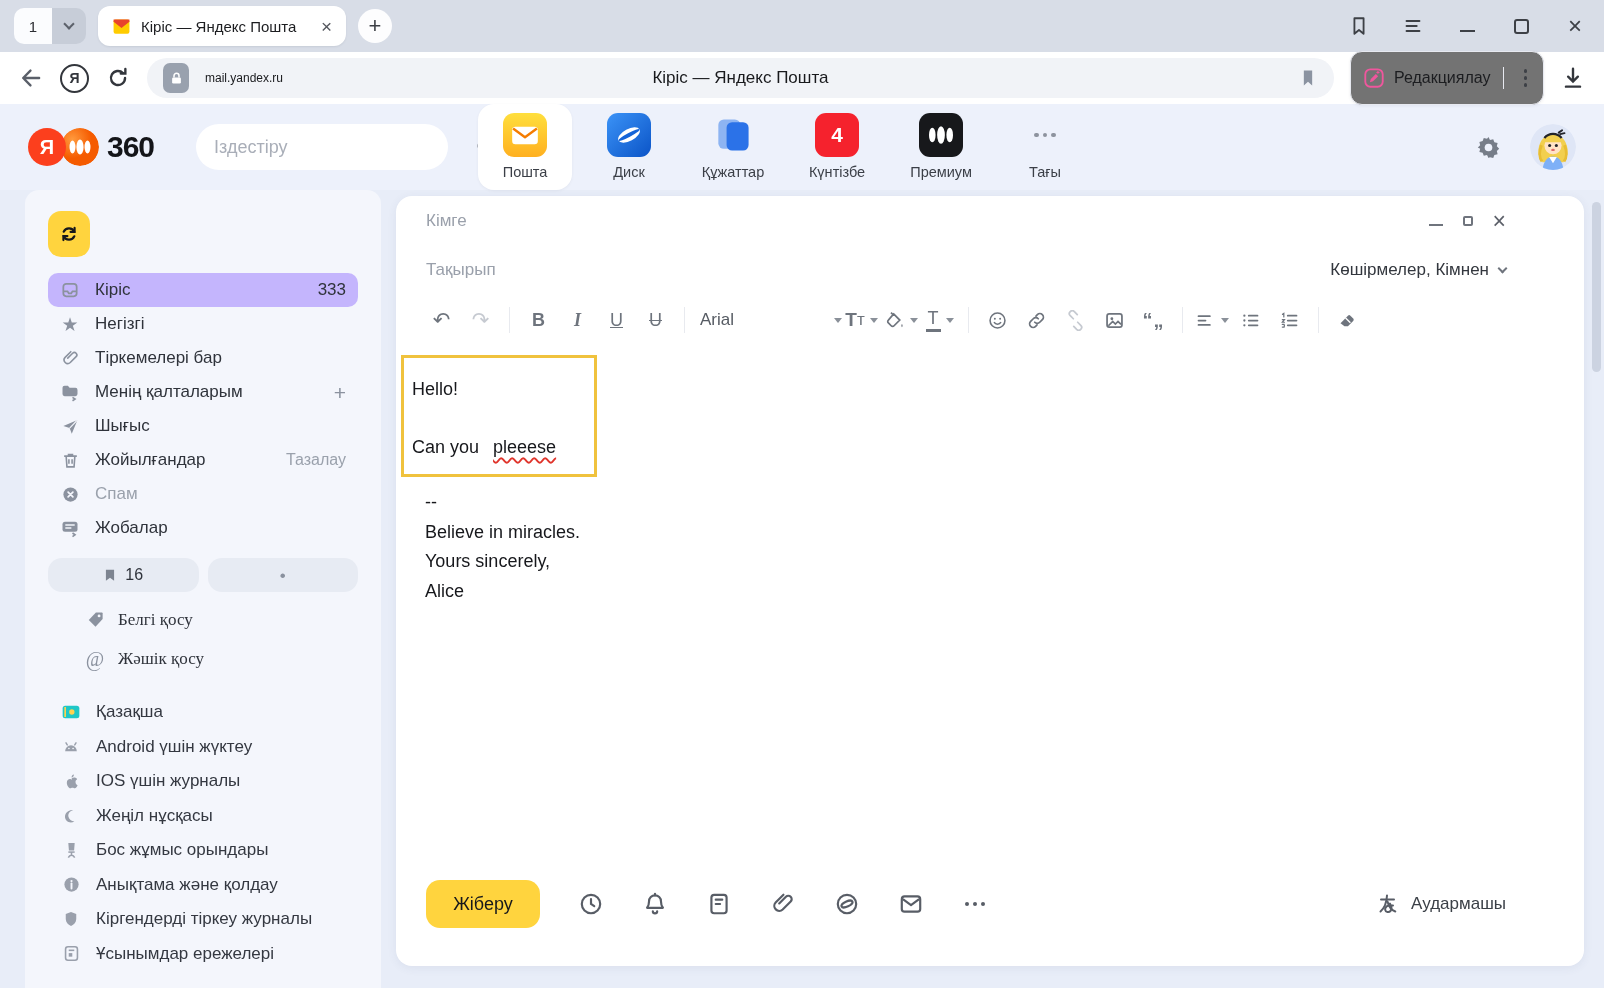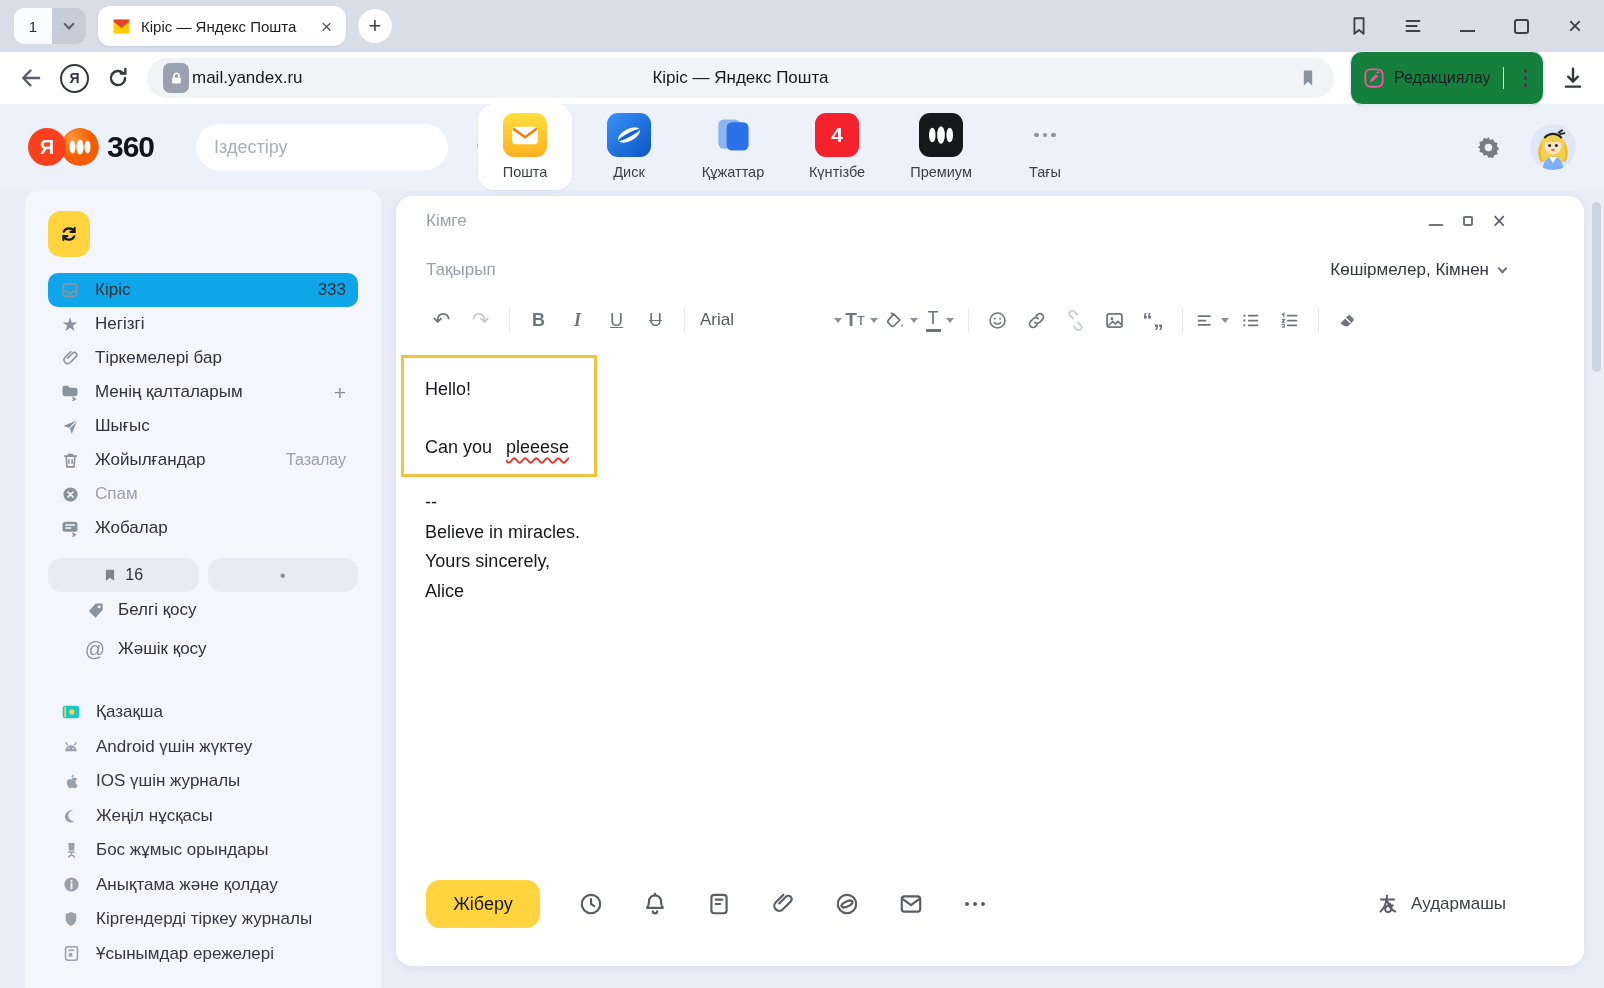--- a/index.html
+++ b/index.html
@@ -24,24 +24,24 @@
   .ic-maxbox{width:15px;height:15px;border:2.2px solid #3d4046;border-radius:3px;}
   .xglyph{font-size:24px;line-height:1;color:#3d4046;}
 
   
   .addressbar{height:52px;background:#fff;display:flex;align-items:center;padding:0 18px;gap:16px;}
   .ab-ic{width:26px;height:26px;color:#5a5f69;flex:none;}
   .ab-ic.dark{color:#33363c;}
   .ya-circ{width:29px;height:29px;border:2.4px solid #33363c;border-radius:50%;display:flex;align-items:center;justify-content:center;font-size:14px;font-weight:bold;color:#33363c;flex:none;}
   .urlpill{flex:1;height:40px;background:#f1f3f7;border-radius:20px;display:flex;align-items:center;padding:0 16px;position:relative;}
   .lockchip{width:26px;height:30px;border-radius:7px;background:#99a1ae;color:#fff;display:flex;align-items:center;justify-content:center;flex:none;}
-  .url{margin-left:3px;font-size:17px;color:#191a1d;}
+  .url{margin-left:16px;font-size:12px;color:#191a1d;}
   .ptitle{position:absolute;left:50%;transform:translateX(-50%);font-size:17px;color:#191a1d;white-space:nowrap;}
   .bmark{margin-left:auto;color:#8b93a1;width:20px;height:22px;}
-  .editbtn{height:54px;background:#15803d;border:1px solid #e7e9f0;border-radius:12px;box-shadow:0 1px 3px rgba(60,70,90,.08);display:flex;align-items:center;gap:9px;padding:0 8px 0 12px;flex:none;}
+  .editbtn{height:54px;background:#737373;border:1px solid #e7e9f0;border-radius:12px;box-shadow:0 1px 3px rgba(60,70,90,.08);display:flex;align-items:center;gap:9px;padding:0 8px 0 12px;flex:none;}
   .editlabel{font-size:16px;color:#1c1d20;}
   .editdiv{width:1px;height:22px;background:#e7e9f0;margin:0 3px;}
   .dotsv{display:flex;flex-direction:column;gap:3.5px;padding:0 8px;}
   .dotsv i,.dotsh i{width:3.5px;height:3.5px;border-radius:50%;background:#3d4046;display:block;}
   .dotsh{display:flex;gap:4px;align-items:center;}
 
   
   .appheader{height:86px;background:#edf1fb;display:flex;align-items:center;padding:0 28px;}
   .brand{display:flex;align-items:center;flex:none;}
   .bcirc{width:38px;height:38px;border-radius:50%;display:flex;align-items:center;justify-content:center;}
@@ -66,34 +66,34 @@
   
   .mainarea{position:relative;height:798px;}
   .sidebar{position:absolute;left:25px;top:0;bottom:0;width:356px;background:#f4f6fc;border-radius:14px 14px 0 0;padding-top:21px;overflow:hidden;}
   .composebar{display:flex;gap:14px;padding:0 23px;margin-bottom:16px;}
   .btn-compose{flex:1;height:46px;background:#ffd43e;border-radius:14px;display:flex;align-items:center;justify-content:center;gap:11px;font-size:18px;font-weight:500;color:#17181b;}
   .btn-compose svg{width:20px;height:20px;}
   .btn-refresh{width:42px;height:46px;background:#ffd43e;border-radius:13px;display:flex;align-items:center;justify-content:center;color:#17181b;}
   .btn-refresh svg{width:20px;height:20px;}
   .folderlist{padding:0 23px;}
   .frow{height:34px;display:flex;align-items:center;border-radius:10px;padding:0 12px;font-size:17px;color:#2f333b;}
-  .frow.active{background:#0ea5e9;}
+  .frow.active{background:#c4b5fd;}
   .ficon{width:20px;height:20px;color:#8b929f;margin-right:15px;flex:none;display:flex;align-items:center;justify-content:center;}
   .ficon .tglyph{font-size:19px;line-height:1;}
   .flabel{flex:1;white-space:nowrap;}
   .flabel.muted{color:#9aa1ac;}
   .fcount{font-size:17px;color:#2f333b;}
   .faction{font-size:16px;color:#9aa1ac;}
   .fplus{font-size:21px;color:#8b929f;line-height:1;}
   .pills{display:flex;gap:9px;padding:0 23px;margin-top:13px;}
   .pill{flex:1;height:34px;background:#e7ebf3;border-radius:14px;display:flex;align-items:center;justify-content:center;gap:8px;font-size:16px;color:#2f333b;}
   .pill .bic{width:14px;height:16px;color:#7d8490;}
   .pill .pdot{font-size:17px;color:#8a919e;line-height:1;}
   .shortcuts{margin-top:8px;padding-left:60px;}
-  .srow{height:39px;display:flex;align-items:flex-start;font-size:17px;color:#2f333b;}
+  .srow{height:39px;display:flex;align-items:center;font-size:17px;color:#2f333b;font-family:Liberation Serif, serif;}
   .srow .ficon{margin-right:13px;}
   .footlinks{margin-top:17px;padding-left:36px;}
   .lrow{height:34.5px;display:flex;align-items:center;font-size:17px;color:#343841;}
   .lrow .ficon{margin-right:15px;color:#9aa0ac;}
 
   
   .composewin{position:absolute;left:396px;top:6px;width:1188px;height:770px;background:#fff;border-radius:16px;box-shadow:0 2px 10px rgba(70,80,110,.08);}
   .row-to{height:50px;display:flex;align-items:center;padding:0 78px 0 30px;}
   .cfield{border:0;outline:0;flex:1;font-size:17px;font-family:inherit;color:#14532d;background:transparent;}
   .cfield::placeholder{color:#9aa0ab;}
@@ -115,21 +115,21 @@
   .glyph-s{font-size:18px;text-decoration:line-through;}
   .glyph-q{font-size:20px;font-weight:bold;letter-spacing:1px;}
   .caret{width:0;height:0;border:4px solid transparent;border-top:5.5px solid #8a9099;margin-left:5px;margin-top:5px;}
   .fontsel{width:148px;height:36px;display:flex;align-items:center;font-size:17px;color:#565b63;padding-left:6px;}
   .fontsel .caret{margin-left:auto;}
   .tsize{font-size:17px;}.tsize b{font-size:19px;font-weight:600;}
   .tcolor{font-size:18px;display:flex;flex-direction:column;align-items:center;line-height:1;}
   .tcolor .bar{width:15px;height:3px;background:#6e747d;margin-top:2px;}
 
   .bodyarea{position:relative;height:534px;font-size:18px;color:#17181c;}
-  .hlbox{position:absolute;left:5px;top:9px;width:196px;height:122px;border:3px solid #f0c23d;padding:17px 0 0 21px;line-height:29px;}
+  .hlbox{position:absolute;left:5px;top:9px;width:196px;height:122px;border:3px solid #f0c23d;padding:17px 0 0 8px;line-height:29px;}
   .misspell{text-decoration:underline wavy #e0342b;text-decoration-thickness:2px;text-underline-offset:4px;margin-left:9px;}
   .sig{position:absolute;left:29px;top:142px;line-height:29.5px;}
   .bottombar{position:absolute;left:0;right:0;top:684px;height:48px;display:flex;align-items:center;padding:0 78px 0 30px;}
   .btn-send{width:114px;height:48px;background:#ffd43e;border-radius:14px;display:flex;align-items:center;justify-content:center;font-size:18px;font-weight:500;color:#17181b;flex:none;}
   .bb{width:27px;height:27px;margin-left:37px;color:#585d66;display:flex;align-items:center;justify-content:center;}
   .bb svg{width:26px;height:26px;}
   .bb .dotsh i{width:4px;height:4px;background:#585d66;}
   .translator{margin-left:auto;display:flex;align-items:center;gap:11px;color:#3b4047;font-size:17px;}
   .translator svg{width:24px;height:24px;color:#585d66;}
   .pgscroll{position:absolute;right:3px;top:12px;width:9px;height:170px;border-radius:5px;background:#ccd3e1;}

